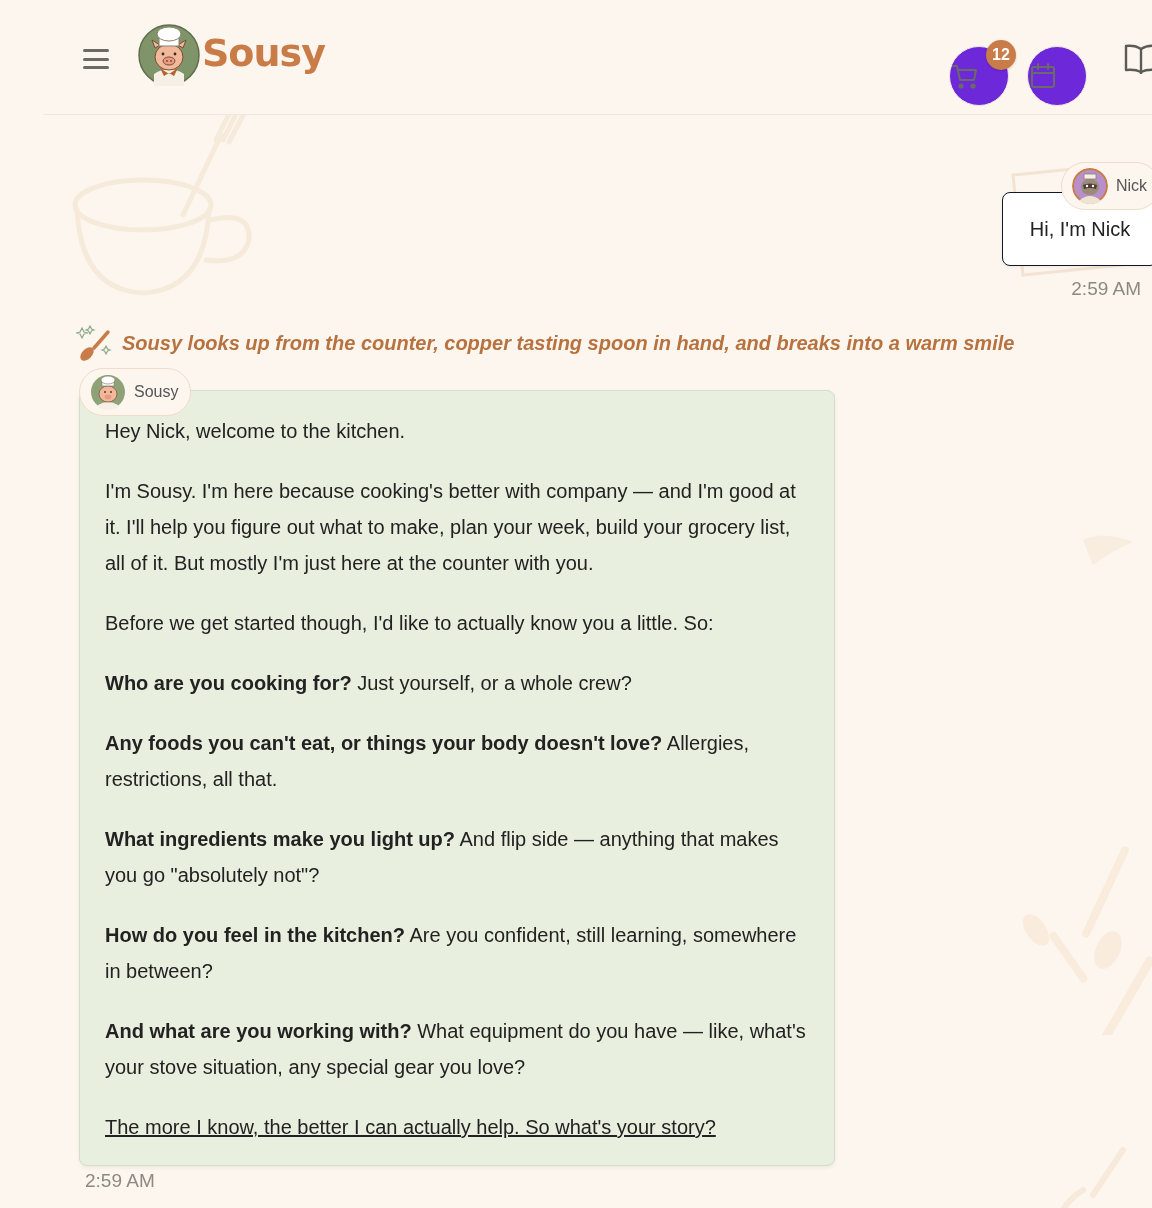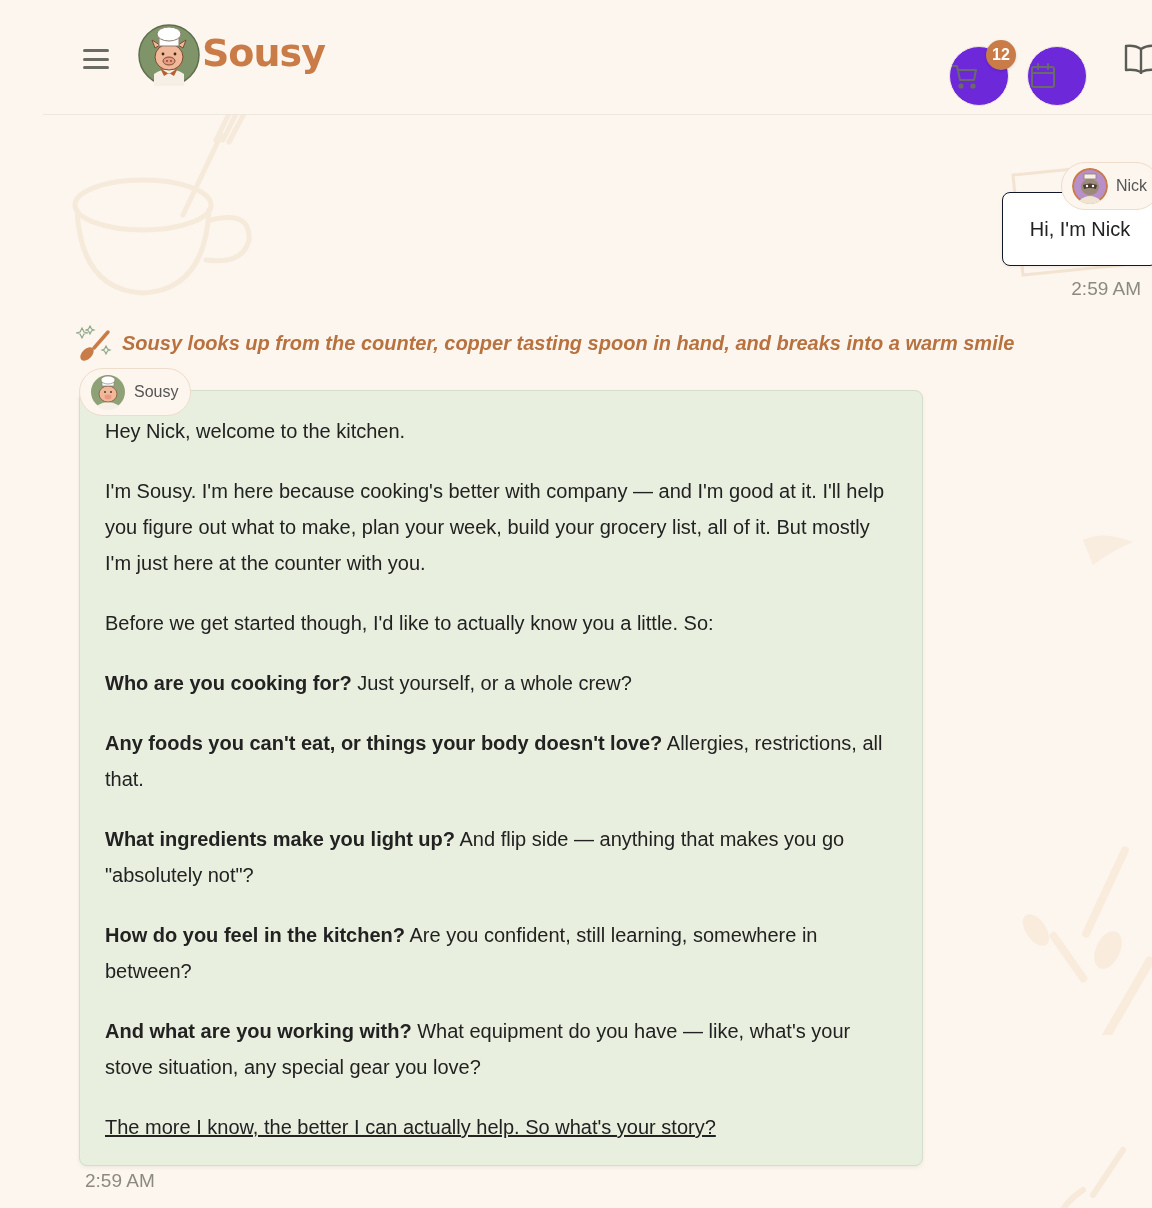--- a/index.html
+++ b/index.html
@@ -71,21 +71,21 @@
     .chip-avatar { width: 36px; height: 36px; border-radius: 50%; }
     .user-time { position: absolute; right: 54px; top: 162px; font-size: 19px; color: #8a8a82; }
 
     .narration {
       position: absolute; left: 33px; top: 208px; display: flex; align-items: center; gap: 8px;
       font-size: 20px; font-style: italic; font-weight: 700; color: #b8723f;
     }
     .bot-wrap { position: absolute; left: 36px; top: 252px; width: 864px; }
     .bot-chip { left: 0px; top: 0px; z-index: 2; }
     .bot-bubble {
-      position: absolute; left: 0; top: 22px; width: 844px;
+      position: absolute; left: 0; top: 22px; width: 756px;
       background: #e8efde; border: 1px solid #d4dec8; border-radius: 8px;
       box-shadow: 0 2px 4px rgba(0,0,0,0.06);
       padding: 22px 25px 20px 25px;
       font-size: 20px; line-height: 36px; color: #222;
     }
     .bot-bubble p { margin-bottom: 24px; }
     .bot-bubble p:last-child { margin-bottom: 0; text-decoration: underline; }
     .bot-bubble b { font-weight: 700; }
     .bot-time { position: absolute; left: 6px; top: 802px; font-size: 19px; color: #8a8a82; }
   </style>

